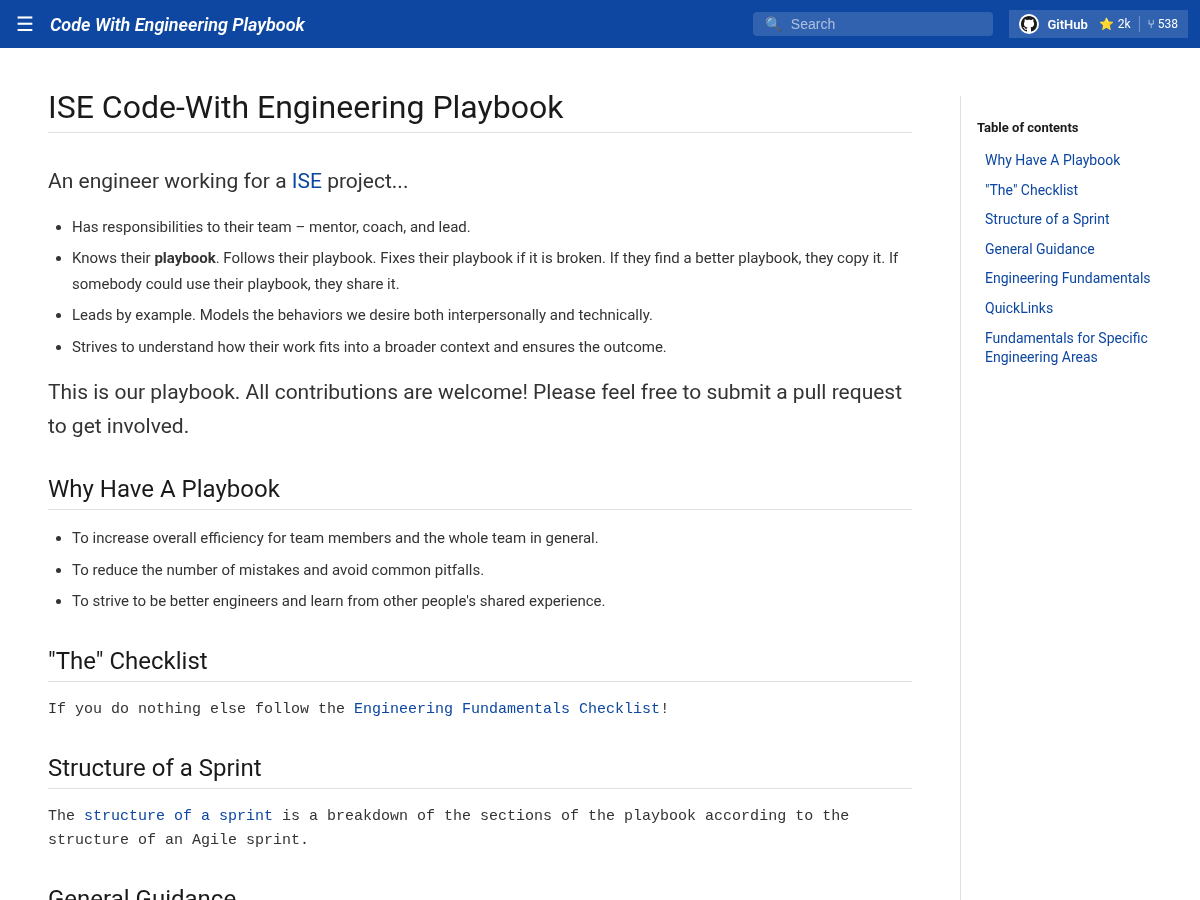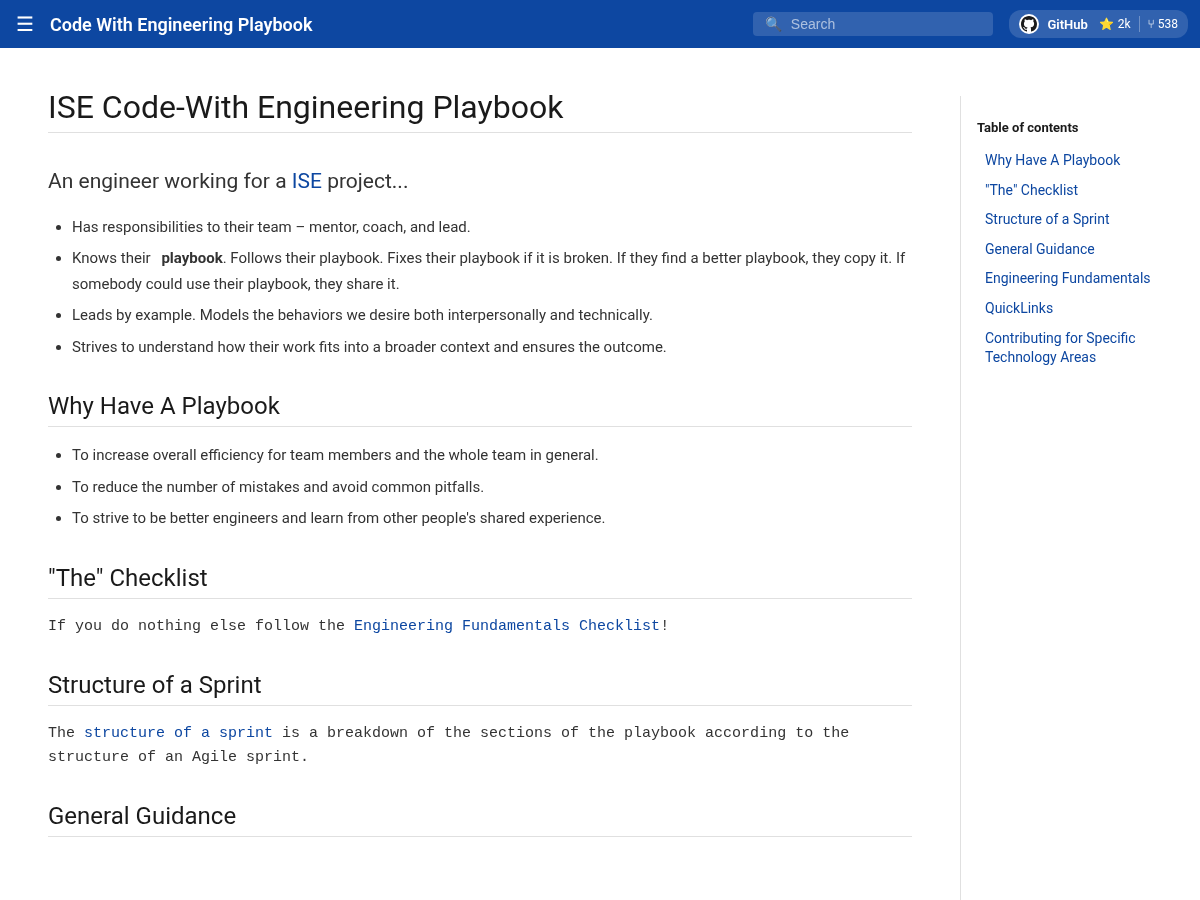--- a/index.html
+++ b/index.html
@@ -27,20 +27,21 @@
       display: flex;
       align-items: center;
       justify-content: center;
     }
     .header-title {
       color: #fff;
       font-size: 18px;
       font-weight: 600;
       flex: 1;
       text-decoration: none;
+      font-style: italic;
     }
     .header-search {
       display: flex;
       align-items: center;
       background: rgba(255,255,255,0.15);
       border-radius: 4px;
       padding: 4px 12px;
       margin-right: 16px;
       width: 240px;
     }
@@ -56,21 +57,21 @@
       color: rgba(255,255,255,0.8);
       font-size: 14px;
       width: 100%;
     }
     .header-search input::placeholder { color: rgba(255,255,255,0.6); }
 
     .header-github {
       display: flex;
       align-items: center;
       background: rgba(255,255,255,0.15);
-      border-radius: 12px;
+      border-radius: 0;
       padding: 4px 10px;
       color: #fff;
       font-size: 13px;
       cursor: pointer;
       gap: 8px;
     }
     .github-logo {
       width: 20px;
       height: 20px;
       background: #fff;
@@ -131,21 +132,21 @@
 
     ul.main-list {
       margin: 0 0 16px 24px;
       line-height: 1.7;
     }
     ul.main-list li {
       font-size: 15px;
       color: #333;
       margin-bottom: 6px;
     }
-    ul.main-list li strong { font-weight: 700; margin-left: 7px; }
+    ul.main-list li strong { font-weight: 700; }
 
     .section-heading {
       font-size: 24px;
       font-weight: 400;
       color: #1a1a1a;
       margin: 32px 0 16px 0;
       padding-bottom: 6px;
       border-bottom: 1px solid #e0e0e0;
     }
 
@@ -247,20 +248,21 @@
         <span>Knows their </span><strong>playbook</strong><span>. Follows their playbook. Fixes their playbook if it is broken. If they find a better playbook, they copy it. If somebody could use their playbook, they share it.</span>
       </li>
       <li>
         <span>Leads by example. Models the behaviors we desire both interpersonally and technically.</span>
       </li>
       <li>
         <span>Strives to understand how their work fits into a broader context and ensures the outcome.</span>
       </li>
     </ul>
 
+    <p class="intro-text">This is our playbook. All contributions are welcome! Please feel free to submit a pull request to get involved.</p>
 
     <h2 class="section-heading" id="why">Why Have A Playbook</h2>
 
     <ul class="main-list">
       <li>To increase overall efficiency for team members and the whole team in general.</li>
       <li>To reduce the number of mistakes and avoid common pitfalls.</li>
       <li>To strive to be better engineers and learn from other people's shared experience.</li>
     </ul>
 
     <h2 class="section-heading" id="checklist">"The" Checklist</h2>
@@ -295,18 +297,18 @@
         <li>
           <a href="#guidance">General Guidance</a>
         </li>
         <li>
           <a href="#eng-fund">Engineering Fundamentals</a>
         </li>
         <li>
           <a href="#quicklinks">QuickLinks</a>
         </li>
         <li>
-          <a href="#tech-areas">Contributing for Specific Technology Areas</a>
+          <a href="#tech-areas">Fundamentals for Specific Engineering Areas</a>
         </li>
       </ul>
   </aside>
 
 </div>
 
 </body></html>

